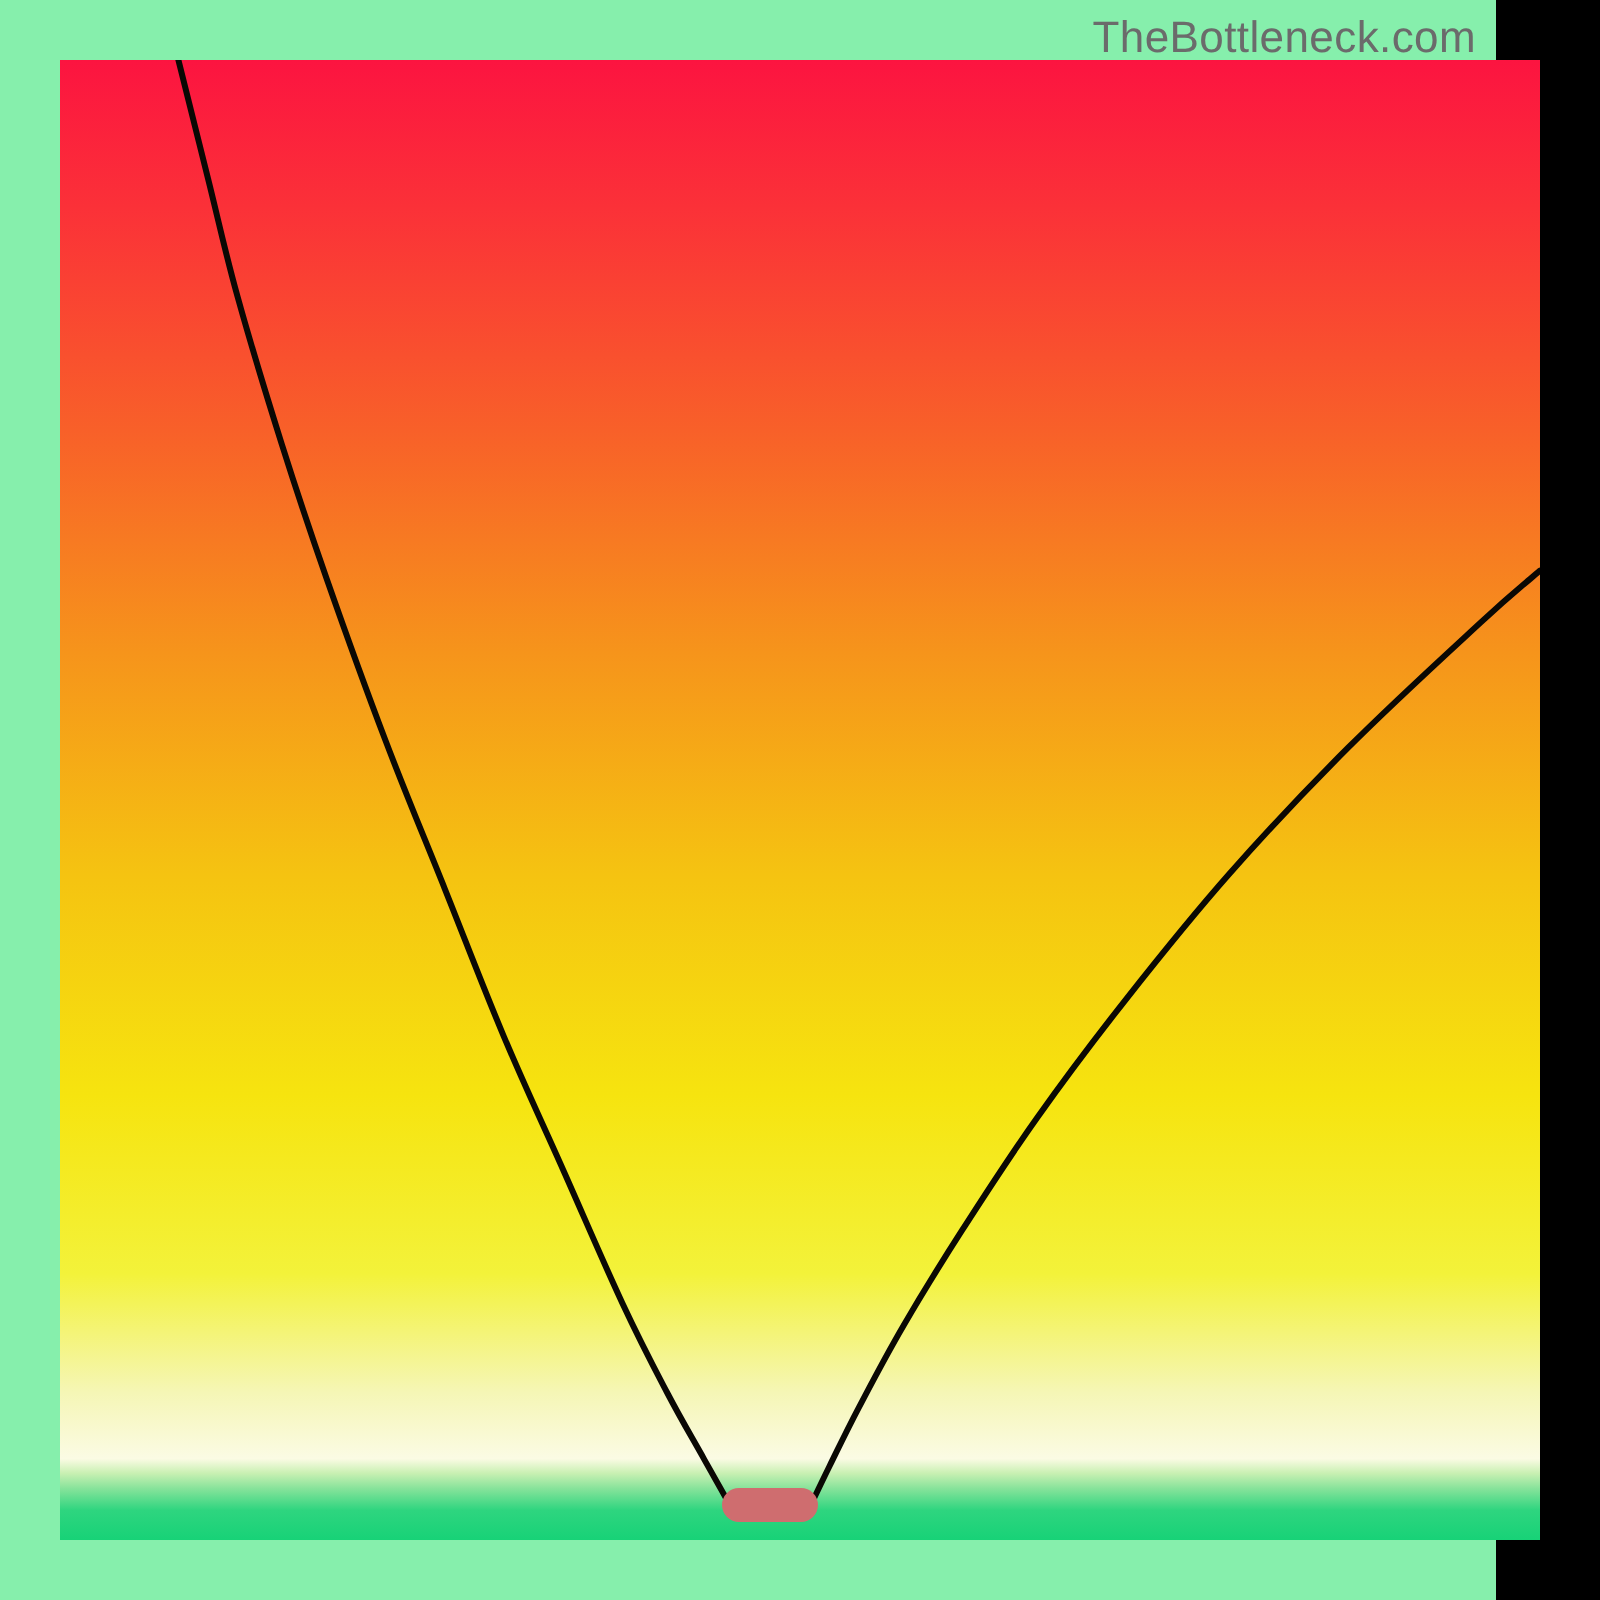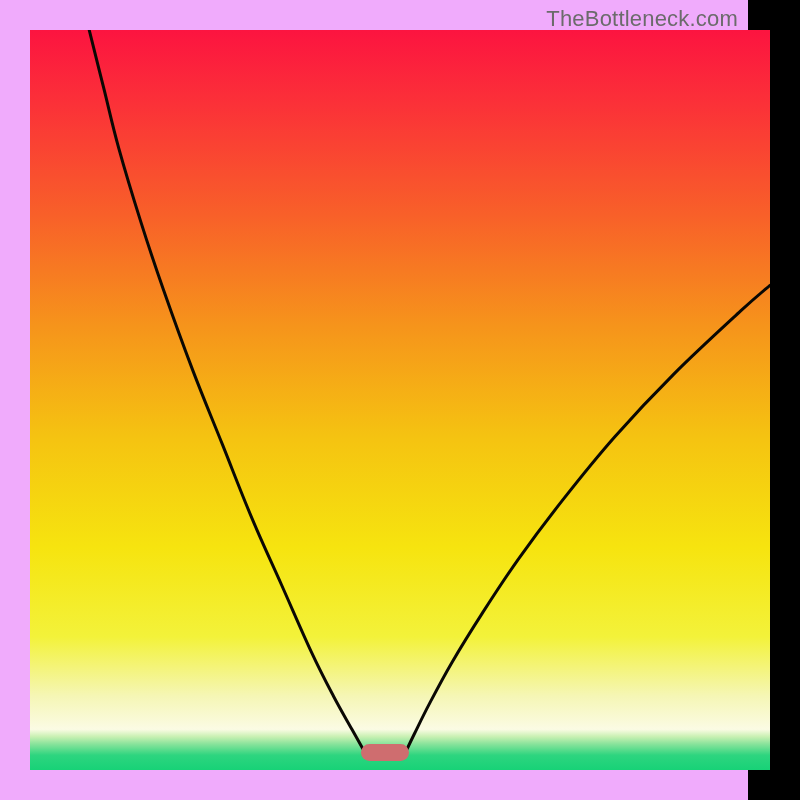--- a/index.html
+++ b/index.html
@@ -1,17 +1,17 @@
 <!DOCTYPE html>
 <html><head>
 <meta charset="utf-8">
 <style>
   * { margin: 0; padding: 0; box-sizing: border-box; }
   body { width: 800px; height: 800px; background: #000; position: relative; font-family: Arial, sans-serif; }
-  .frame { position: absolute; top: 0; left: 0; width: 748px; height: 800px; background: #f0abfc; }
+  .frame { position: absolute; top: 0; left: 0; width: 748px; height: 800px; background: #86efac; }
   .plot-area {
     position: absolute;
     top: 30px;
     left: 30px;
     width: 740px;
     height: 740px;
     overflow: hidden;
   }
   .gradient-bg {
     position: absolute;

